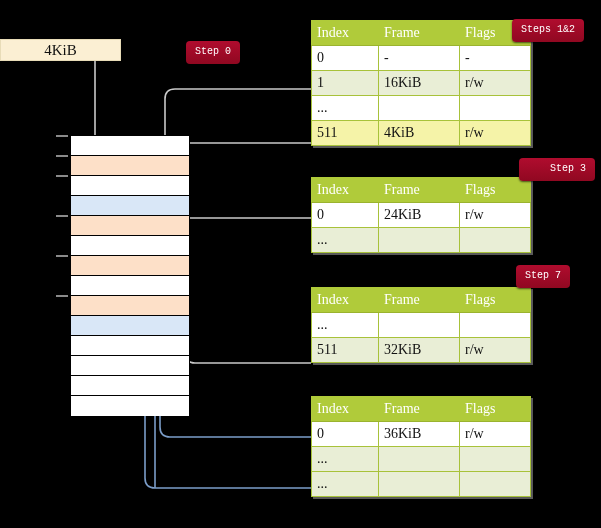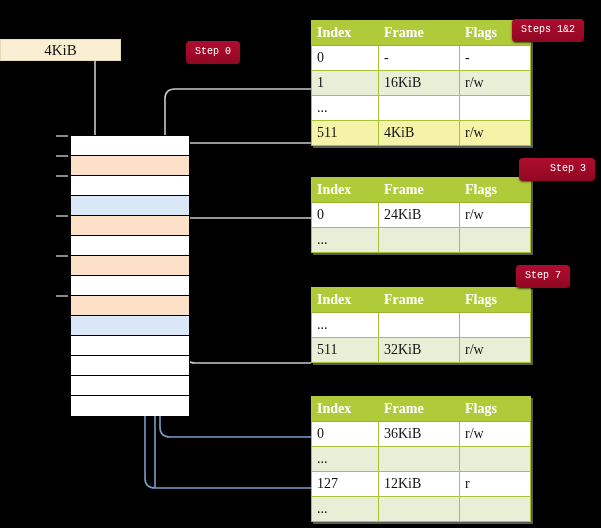--- a/index.html
+++ b/index.html
@@ -88,21 +88,21 @@
     line-height: 19px;
     color: #111111;
     text-align: left;
     white-space: nowrap;
     font-weight: normal;
     font-family: "Liberation Serif", "DejaVu Serif", serif;
   }
   .ptable th {
     background: #b0cb3a;
     color: #ffffff;
-    font-weight: bold;
+    font-weight: normal;
     border: 1px solid #b0cb3a;
     border-bottom: 1px solid #9ab32f;
   }
   .ptable tr.odd td  { background: #ffffff; }
   .ptable tr.even td { background: #e9eed6; }
   .ptable td.hl, .ptable tr.hl td { background: #f5f3a8 !important; }
 
   .col-index { width: 56px; }
   .col-frame { width: 70px; }
   .col-flags { width: 60px; }
@@ -257,25 +257,20 @@
           <tr class="odd">
             <td class="col-index">0</td>
             <td class="col-frame">36KiB</td>
             <td class="col-flags">r/w</td>
           </tr>
           <tr class="even">
             <td class="col-index">...</td>
             <td class="col-frame"></td>
             <td class="col-flags"></td>
           </tr>
-          <tr class="odd">
-            <td class="col-index">127</td>
-            <td class="col-frame">12KiB</td>
-            <td class="col-flags">r</td>
-          </tr>
           <tr class="even">
             <td class="col-index">...</td>
             <td class="col-frame"></td>
             <td class="col-flags"></td>
           </tr>
         </tbody>
       </table>
     </div>
 
   <div id="badges-host">

